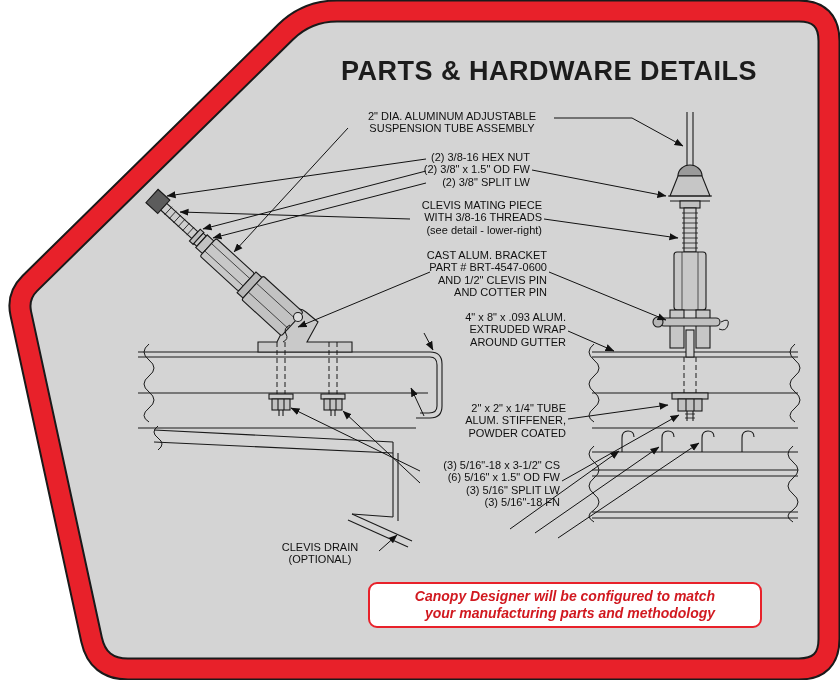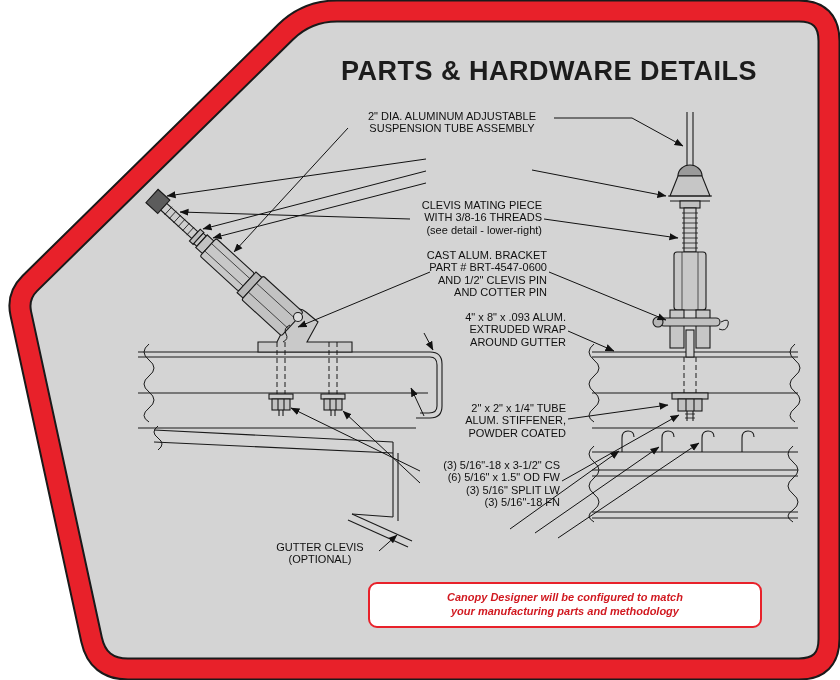--- a/index.html
+++ b/index.html
@@ -17,22 +17,22 @@
   .c2{left:380px;top:199px;width:162px;text-align:right;}
   .c3{left:395px;top:249px;width:152px;}
   .c4{left:420px;top:311px;width:146px;}
   .c5{left:420px;top:402px;width:146px;}
   .c6{left:400px;top:459px;width:160px;}
   .c7{left:262px;top:541px;width:116px;}
   .c8{left:448px;top:531px;width:116px;}
   .note{position:absolute;left:368px;top:582px;width:390px;height:42px;
         background:#ffffff;border:2px solid #e8212a;border-radius:9px;
         display:flex;align-items:center;justify-content:center;}
-  .note-text{font-size:11px;font-weight:bold;font-style:italic;color:#d11920;
-             text-align:center;line-height:1.25;white-space:pre-line;}
+  .note-text{font-size:14px;font-weight:bold;font-style:italic;color:#d11920;
+             text-align:right;line-height:1.25;white-space:pre-line;}
 </style>
 </head>
 <body>
 
 <div class="stage">
 
   <svg class="art" width="840" height="680" viewBox="0 0 840 680">
     <defs>
       <marker id="arr" viewBox="0 0 10 10" refX="9.5" refY="5" markerWidth="9" markerHeight="9" orient="auto">
         <path d="M0,1 L10,5 L0,9 z" fill="#111"></path>
@@ -198,38 +198,41 @@
       <line x1="510" y1="529" x2="619" y2="451" marker-end="url(#arr)"></line>
       <line x1="535" y1="533" x2="659" y2="447" marker-end="url(#arr)"></line>
       <line x1="558" y1="538" x2="699" y2="443" marker-end="url(#arr)"></line>
     </g>
   </svg>
 
   <h1 class="title">PARTS &amp; HARDWARE DETAILS</h1>
 
   <div class="callout c0 center">2" DIA. ALUMINUM ADJUSTABLE
 SUSPENSION TUBE ASSEMBLY</div>
+  <div class="callout c1 right">(2) 3/8-16 HEX NUT
+(2) 3/8" x 1.5" OD FW
+(2) 3/8" SPLIT LW</div>
   <div class="callout c2 right">CLEVIS MATING PIECE
 WITH 3/8-16 THREADS
 (see detail - lower-right)</div>
   <div class="callout c3 right">CAST ALUM. BRACKET
 PART # BRT-4547-0600
 AND 1/2" CLEVIS PIN
 AND COTTER PIN</div>
   <div class="callout c4 right">4" x 8" x .093 ALUM.
 EXTRUDED WRAP
 AROUND GUTTER</div>
   <div class="callout c5 right">2" x 2" x 1/4" TUBE
 ALUM. STIFFENER,
 POWDER COATED</div>
   <div class="callout c6 right">(3) 5/16"-18 x 3-1/2" CS
 (6) 5/16" x 1.5" OD FW
 (3) 5/16" SPLIT LW
 (3) 5/16"-18 FN</div>
-  <div class="callout c7 center">GUTTER CLEVIS
+  <div class="callout c7 center">CLEVIS DRAIN
 (OPTIONAL)</div>
 
   <div class="note">
     <div class="note-text">Canopy Designer will be configured to match
 your manufacturing parts and methodology</div>
   </div>
 
 </div>
 
 </body></html>

